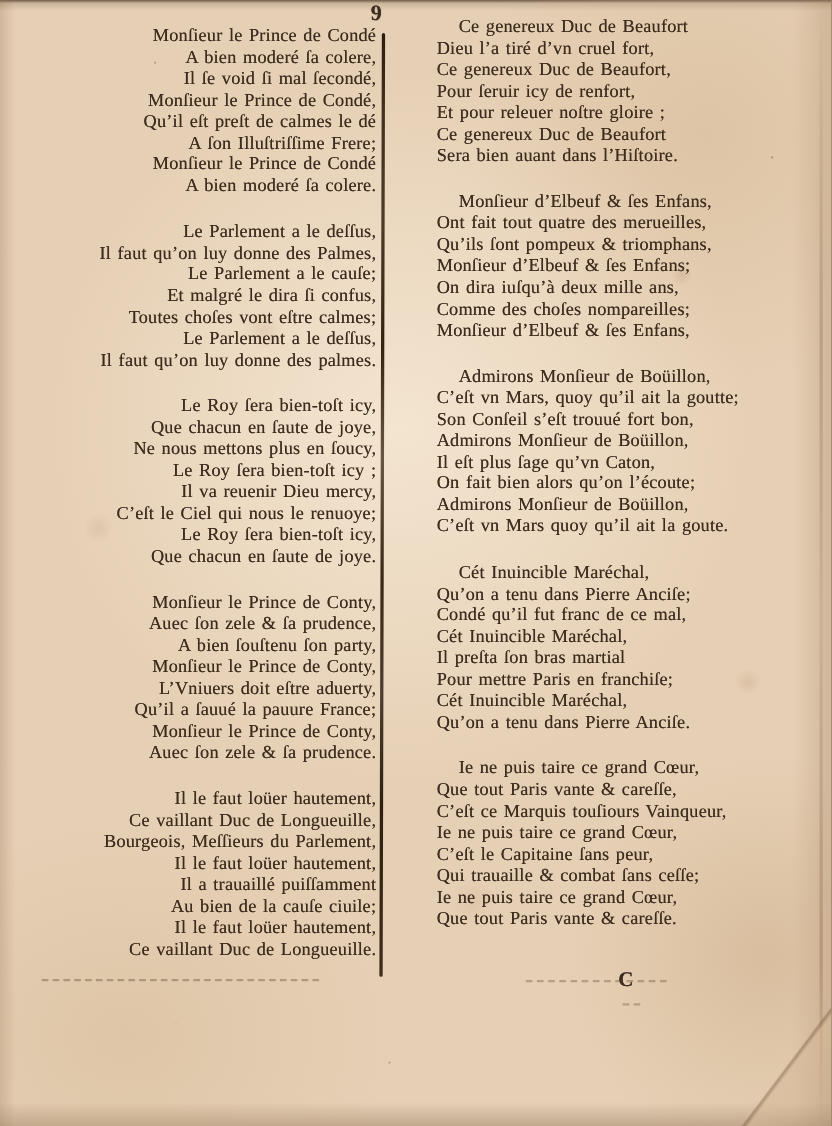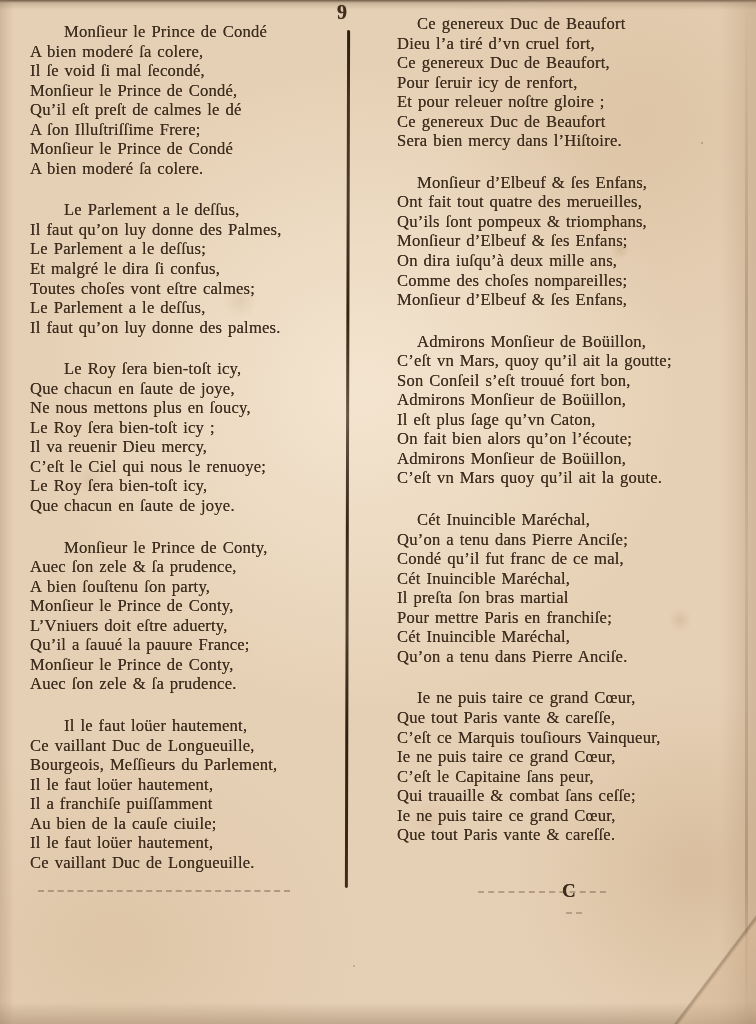--- a/index.html
+++ b/index.html
@@ -50,21 +50,21 @@
   .divider {
     position:absolute; left:346px; top:30px; width:3px; height:858px;
     background:linear-gradient(180deg,
       #2c1d10 0%, #463020 8%, rgba(60,42,26,0.9) 20%, #33220f 33%,
       rgba(58,40,24,0.75) 45%, #3a2817 58%, rgba(52,36,22,0.85) 70%,
       #2f1f10 82%, #402c1a 100%);
     border-radius:2px;
     transform:rotate(0.15deg);
   }
   .col { position:absolute; }
-  .col-left  { left:30px;  top:22px; width:312px; }
+  .col-left  { left:30px;  top:22px; width:312px;text-align:right; }
   .col-right { left:359px; top:14px; width:348px;margin-left:38px; }
   .stanza { margin:0 0 22px 0; }
   .line {
     font-size:16.6px; line-height:19.55px;
     letter-spacing:0.2px; word-spacing:1.5px;
     white-space:nowrap;
     text-shadow:0 0 0.6px rgba(56,40,26,0.75);
   }
   .stanza .line:first-child { padding-left:34px; }
   .col-right .stanza .line:first-child { padding-left:20px; }
@@ -97,21 +97,21 @@
       <div class="line">Il ſe void ſi mal ſecondé,</div>
       <div class="line">Monſieur le Prince de Condé,</div>
       <div class="line">Qu’il eſt preſt de calmes le dé</div>
       <div class="line">A ſon Illuſtriſſime Frere;</div>
       <div class="line">Monſieur le Prince de Condé</div>
       <div class="line">A bien moderé ſa colere.</div>
     </div>
     <div class="stanza">
       <div class="line">Le Parlement a le deſſus,</div>
       <div class="line">Il faut qu’on luy donne des Palmes,</div>
-      <div class="line">Le Parlement a le deſſus;</div>
+      <div class="line">Le Parlement a le cauſe;</div>
       <div class="line">Et malgré le dira ſi confus,</div>
       <div class="line">Toutes choſes vont eſtre calmes;</div>
       <div class="line">Le Parlement a le deſſus,</div>
       <div class="line">Il faut qu’on luy donne des palmes.</div>
     </div>
     <div class="stanza">
       <div class="line">Le Roy ſera bien-toſt icy,</div>
       <div class="line">Que chacun en ſaute de joye,</div>
       <div class="line">Ne nous mettons plus en ſoucy,</div>
       <div class="line">Le Roy ſera bien-toſt icy ;</div>
@@ -128,36 +128,36 @@
       <div class="line">L’Vniuers doit eſtre aduerty,</div>
       <div class="line">Qu’il a ſauué la pauure France;</div>
       <div class="line">Monſieur le Prince de Conty,</div>
       <div class="line">Auec ſon zele &amp; ſa prudence.</div>
     </div>
     <div class="stanza">
       <div class="line">Il le faut loüer hautement,</div>
       <div class="line">Ce vaillant Duc de Longueuille,</div>
       <div class="line">Bourgeois, Meſſieurs du Parlement,</div>
       <div class="line">Il le faut loüer hautement,</div>
-      <div class="line">Il a franchiſe puiſſamment</div>
+      <div class="line">Il a trauaillé puiſſamment</div>
       <div class="line">Au bien de la cauſe ciuile;</div>
       <div class="line">Il le faut loüer hautement,</div>
       <div class="line">Ce vaillant Duc de Longueuille.</div>
     </div>
   </div>
 
   <div class="col col-right">
     <div class="stanza">
       <div class="line">Ce genereux Duc de Beaufort</div>
       <div class="line">Dieu l’a tiré d’vn cruel fort,</div>
       <div class="line">Ce genereux Duc de Beaufort,</div>
       <div class="line">Pour ſeruir icy de renfort,</div>
       <div class="line">Et pour releuer noſtre gloire ;</div>
       <div class="line">Ce genereux Duc de Beaufort</div>
-      <div class="line">Sera bien mercy dans l’Hiſtoire.</div>
+      <div class="line">Sera bien auant dans l’Hiſtoire.</div>
     </div>
     <div class="stanza">
       <div class="line">Monſieur d’Elbeuf &amp; ſes Enfans,</div>
       <div class="line">Ont fait tout quatre des merueilles,</div>
       <div class="line">Qu’ils ſont pompeux &amp; triomphans,</div>
       <div class="line">Monſieur d’Elbeuf &amp; ſes Enfans;</div>
       <div class="line">On dira iuſqu’à deux mille ans,</div>
       <div class="line">Comme des choſes nompareilles;</div>
       <div class="line">Monſieur d’Elbeuf &amp; ſes Enfans,</div>
     </div>

